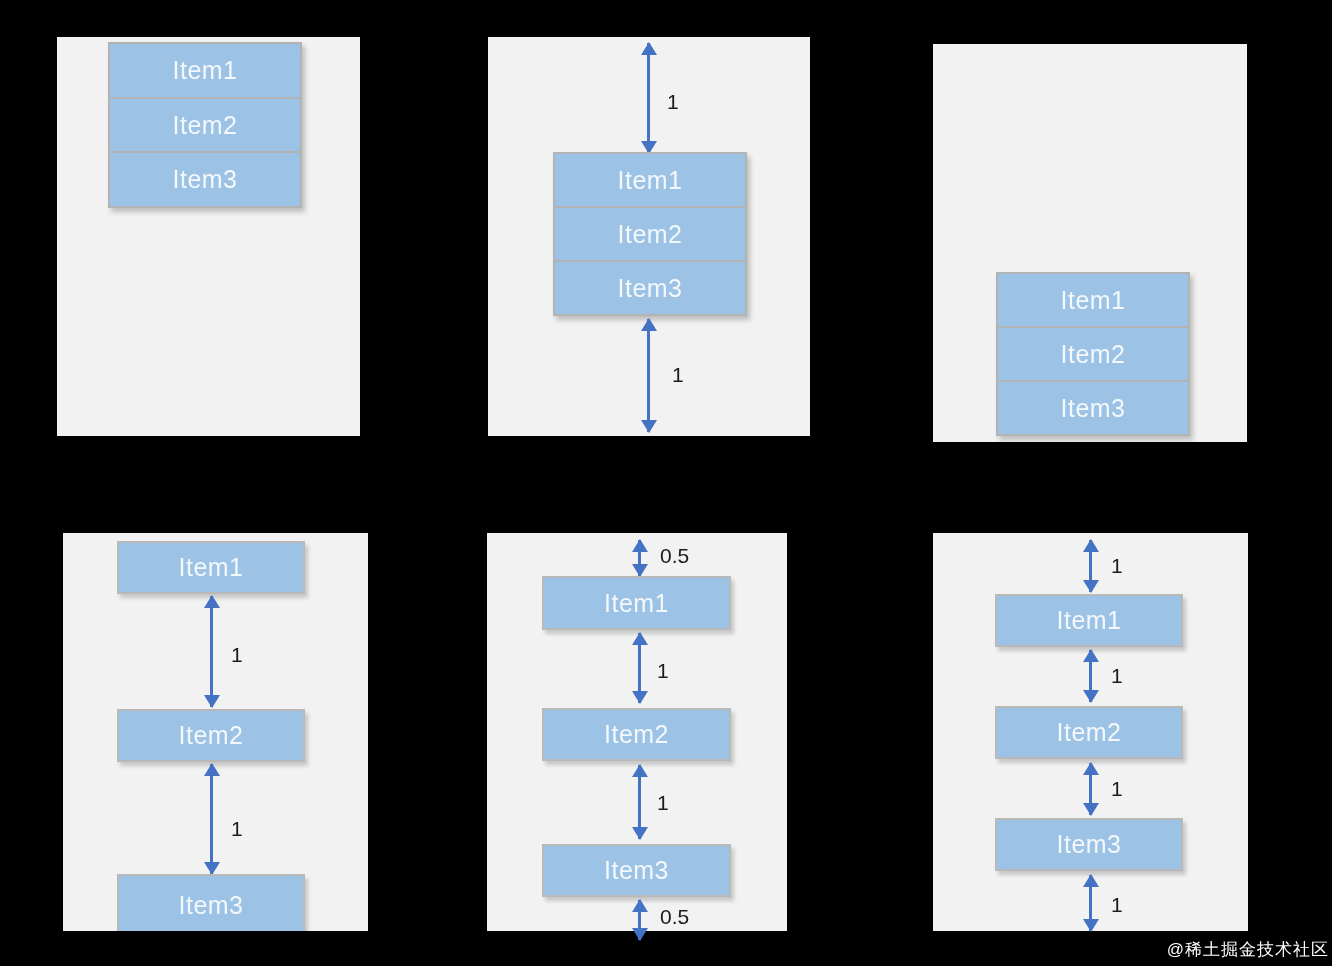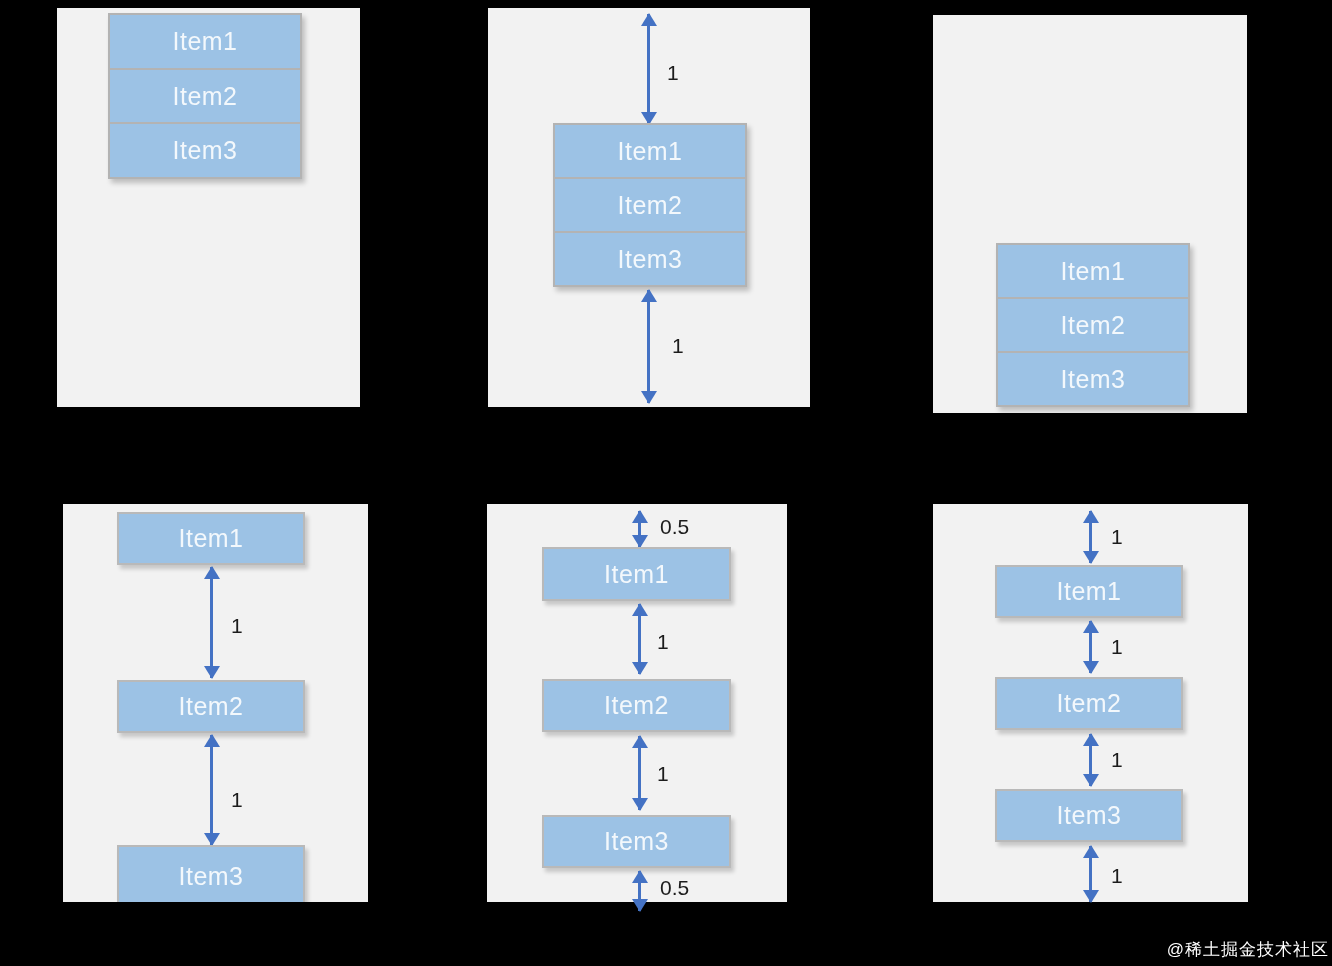--- a/index.html
+++ b/index.html
@@ -6,20 +6,21 @@
   .stage{
     position:relative;
     width:1332px;height:966px;
     background:#000;
     overflow:hidden;
     font-family:"Liberation Sans",sans-serif;
   }
   .panel{
     position:absolute;
     background:#f2f2f2;
+    margin-top:29px;
   }
   
   .group{
     position:absolute;
     background:#b3b3b3;
     border:2px solid #b3b3b3;
     display:flex;
     flex-direction:column;
     gap:2px;
     box-shadow:3px 4px 5px rgba(0,0,0,0.22);

